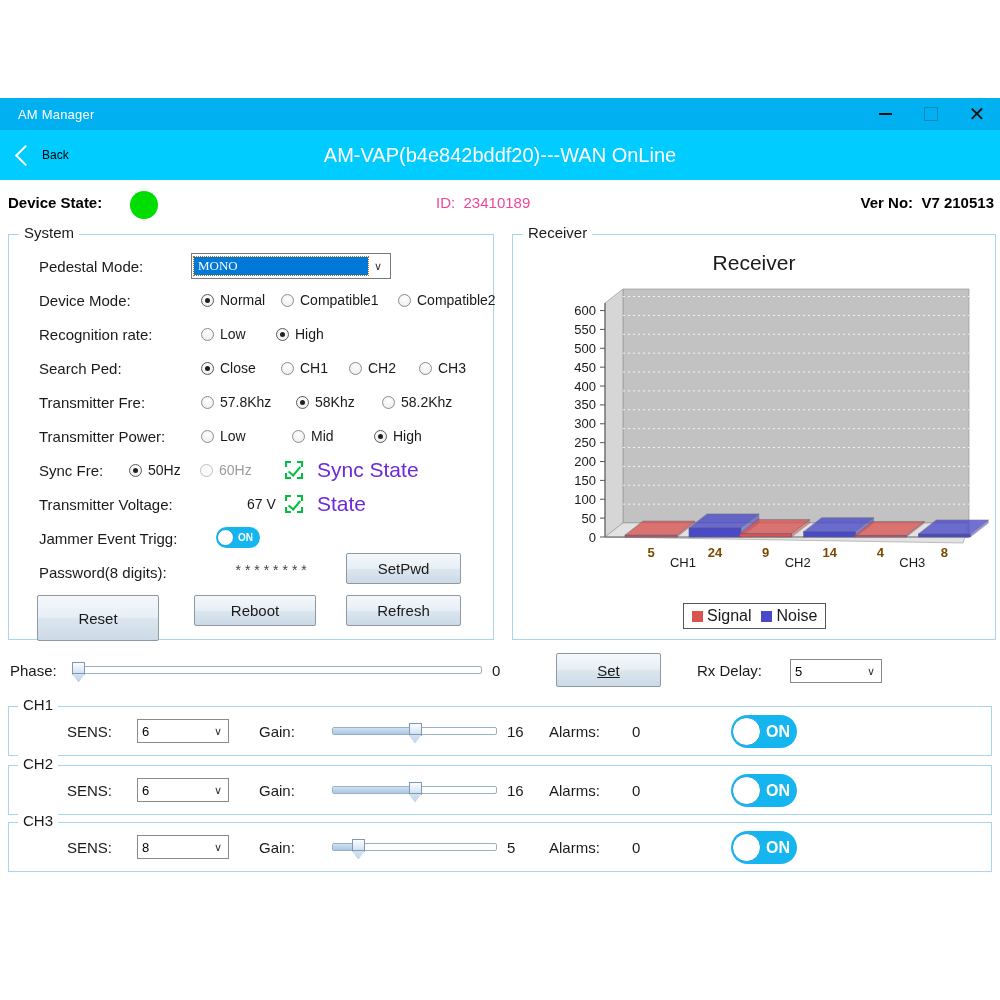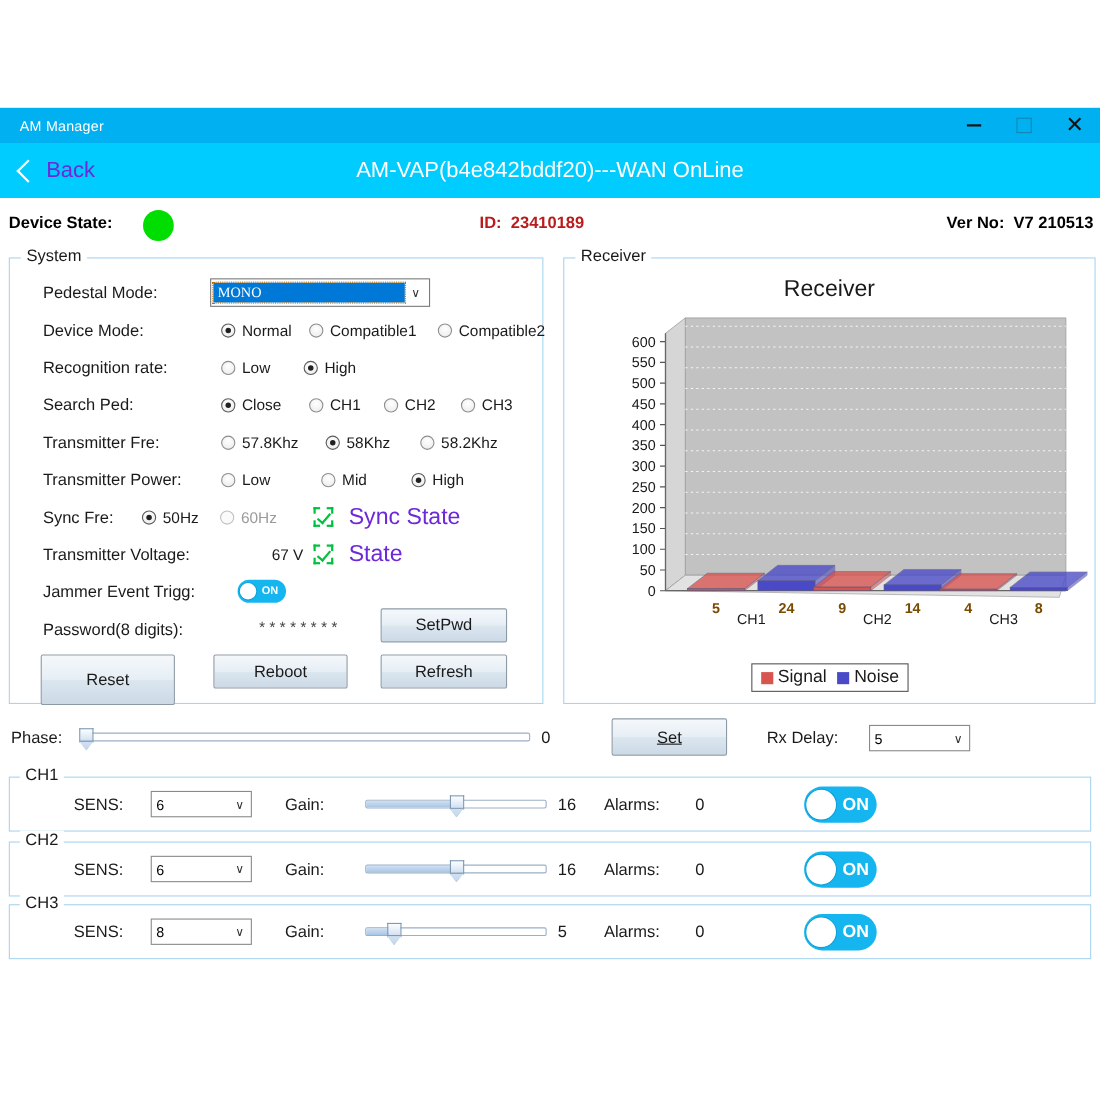--- a/index.html
+++ b/index.html
@@ -87,22 +87,22 @@
   }
   .chev {
     display: inline-block;
     width: 13px; height: 13px;
     border-left: 2px solid #fff;
     border-bottom: 2px solid #fff;
     transform: rotate(45deg);
     margin-top: 0px;
   }
   .back-label {
-    color: #6d28d9;
-    font-size: 20px;
+    color: #000000;
+    font-size: 12px;
   }
   .header-title {
     position: absolute;
     left: 0; top: 0;
     width: 1000px; height: 50px;
     display: flex;
     align-items: center;
     justify-content: center;
     color: #ffffff;
     font-size: 20px;
@@ -126,22 +126,22 @@
     position: absolute;
     left: 130px; top: 9px;
     width: 28px; height: 28px;
     border-radius: 50%;
     background: #00dd00;
   }
   .status-id {
     position: absolute;
     left: 436px; top: 12px;
     font-size: 15px;
-    font-weight: bold;
-    color: #b91c1c;
+    font-weight: normal;
+    color: #ec4899;
   }
   .status-ver {
     position: absolute;
     right: 6px; top: 12px;
     font-size: 15px;
     font-weight: bold;
     color: #000;
   }
 
   

